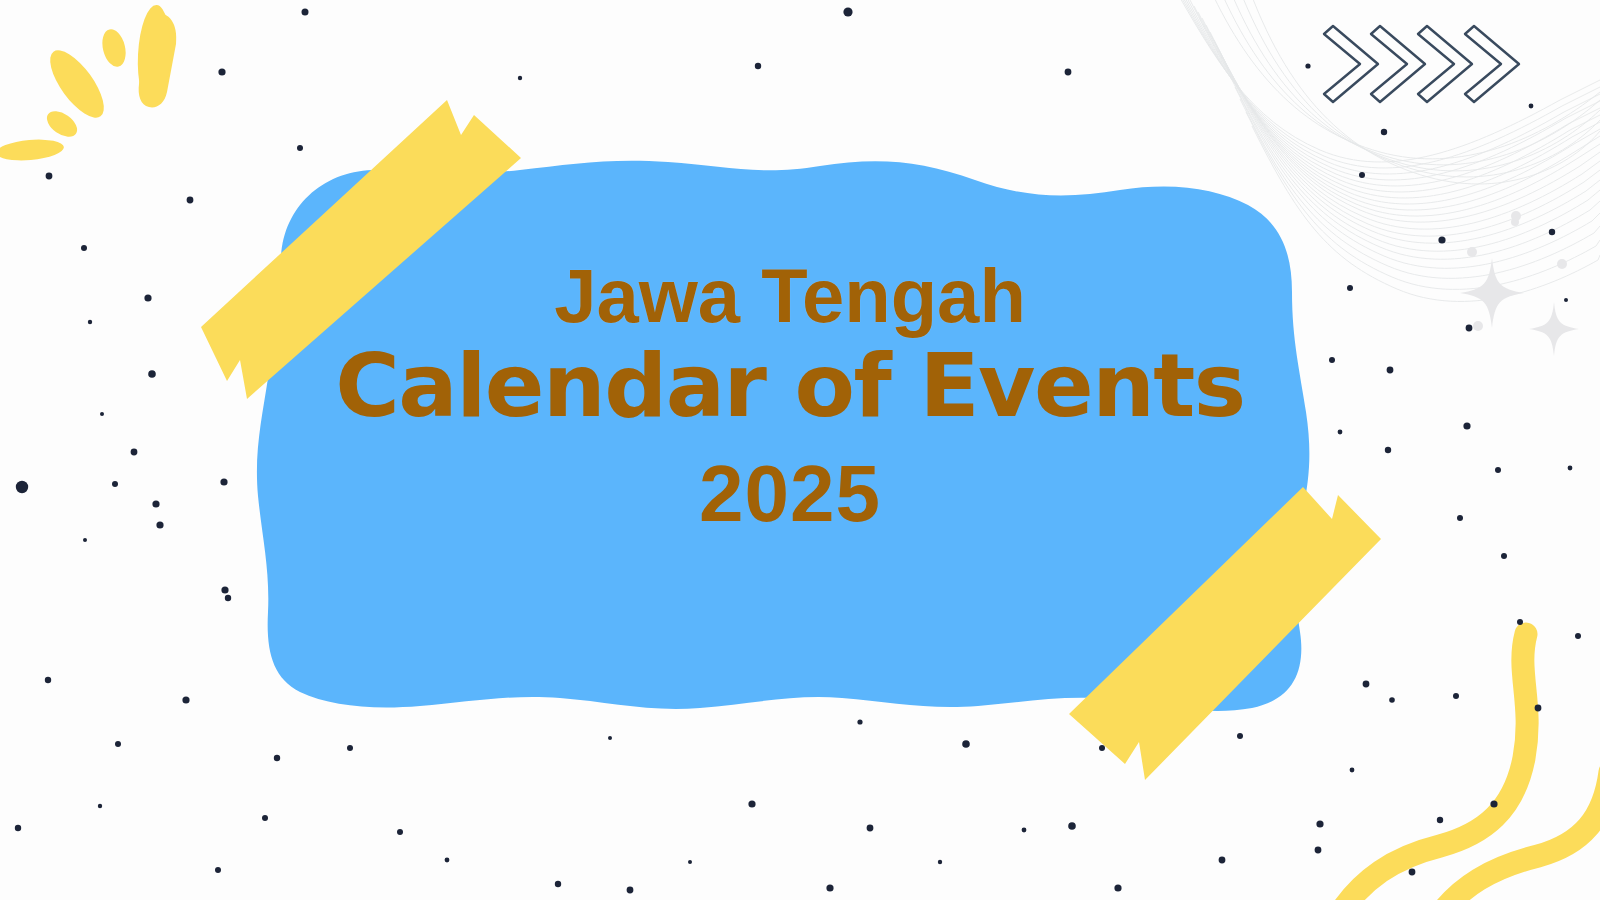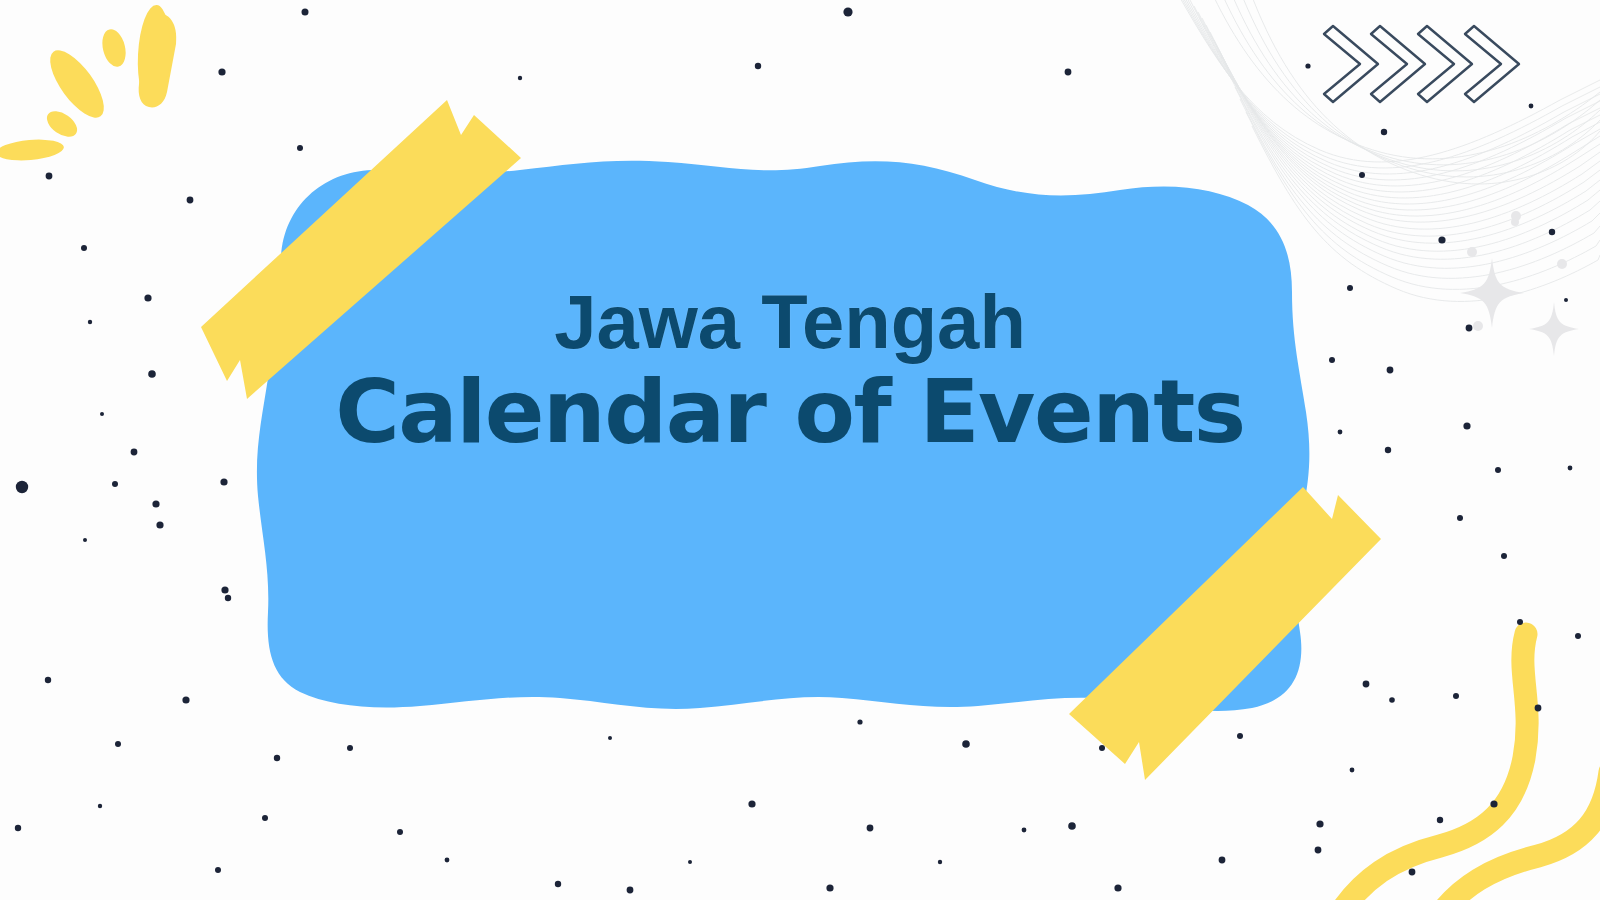--- a/index.html
+++ b/index.html
@@ -26,25 +26,25 @@
     left: 0;
     width: 1600px;
     height: 900px;
     pointer-events: none;
   }
 
   
   #title-block {
     position: absolute;
     left: 300px;
-    top: 284px;
+    top: 258px;
     width: 980px;
     text-align: center;
     z-index: 40;
-    color: #0c4a6e;
+    color: #a16207;
     line-height: 1;
     user-select: none;
   }
 
   #line-region {
     font-family: "Liberation Sans", sans-serif;
     font-weight: bold;
     font-size: 76px;
     letter-spacing: 0px;
     line-height: 1.0;
@@ -275,15 +275,16 @@
       <circle cx="690" cy="862" r="2.0"></circle>
         <circle cx="940" cy="862" r="2.2"></circle>
       <circle cx="1578" cy="636" r="3.0"></circle>
         <circle cx="1352" cy="770" r="2.4"></circle>
     </g>
   </svg>
 
   <div id="title-block">
     <div id="line-region">Jawa Tengah</div>
     <div id="line-main">Calendar of Events</div>
+    <div id="line-year">2025</div>
   </div>
 
 </div>
 
 </body></html>

